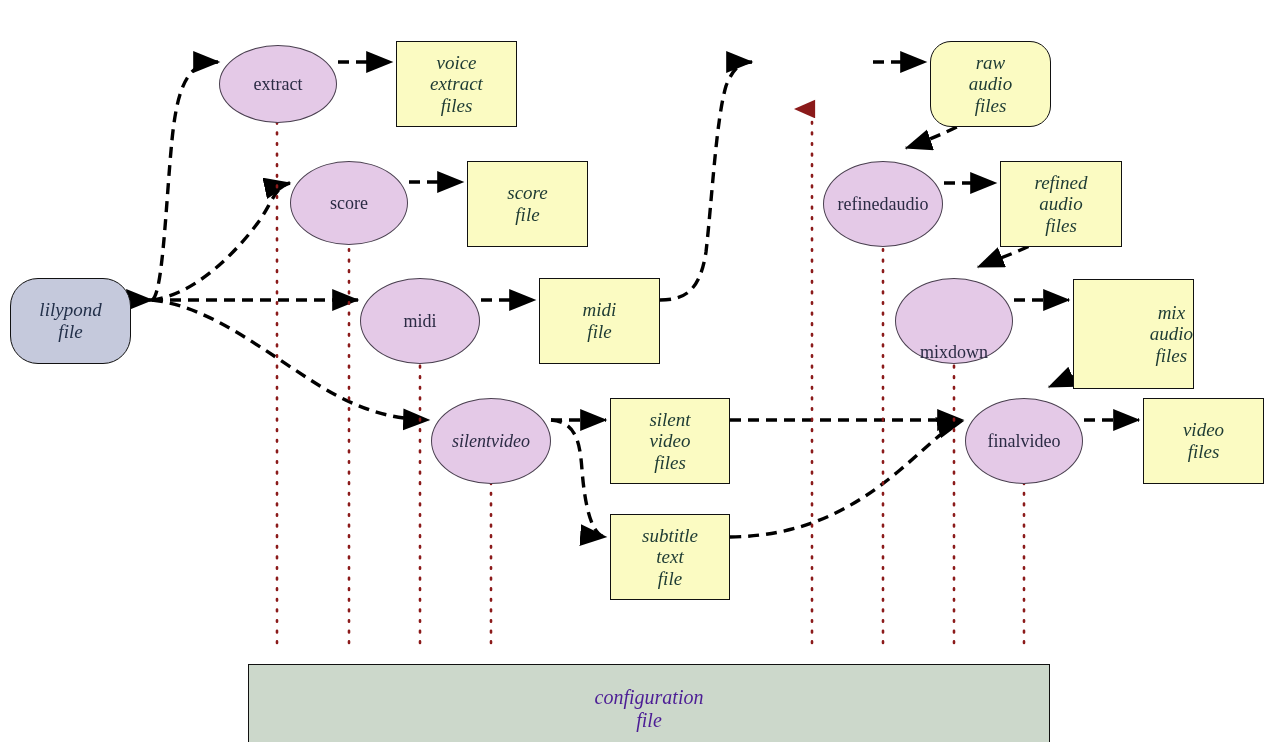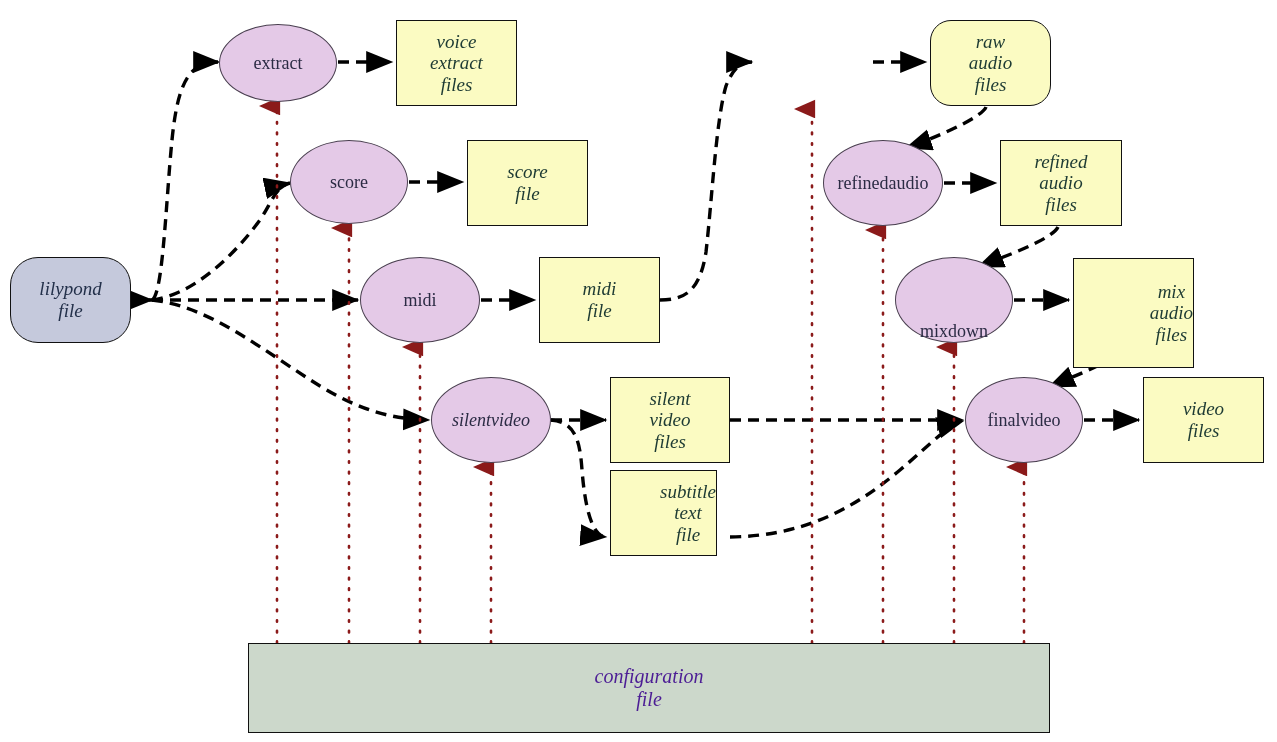--- a/index.html
+++ b/index.html
@@ -25,20 +25,21 @@
     pointer-events: none;
   }
   .node {
     position: absolute;
     box-sizing: border-box;
     display: flex;
     align-items: center;
     justify-content: center;
     text-align: center;
     line-height: 1.14;
+    margin-top: 21px;
   }
   .ellipse {
     border: 1px solid #4a4050;
     border-radius: 50%;
     background: #e4c9e7;
     color: #2b2b44;
     font-family: "Liberation Serif", serif;
     font-size: 18px;
     font-style: normal;
     z-index: 4;
@@ -176,21 +177,21 @@
   </div>
   <div class="node filebox" style="left:539px; top:257px; width:121px; height:86px;">
     <span class="lbl">midi
 file</span>
   </div>
   <div class="node filebox" style="left:610px; top:377px; width:120px; height:86px;">
     <span class="lbl">silent
 video
 files</span>
   </div>
-  <div class="node filebox" style="left:610px; top:470px; width:107px; height:86px;justify-content:flex-end;">
+  <div class="node filebox" style="left:610px; top:493px; width:120px; height:86px;">
     <span class="lbl">subtitle
 text
 file</span>
   </div>
   <div class="node filebox" style="left:930px; top:20px; width:121px; height:86px;border-radius:21px;">
     <span class="lbl">raw
 audio
 files</span>
   </div>
   <div class="node filebox" style="left:1000px; top:140px; width:122px; height:86px;">

